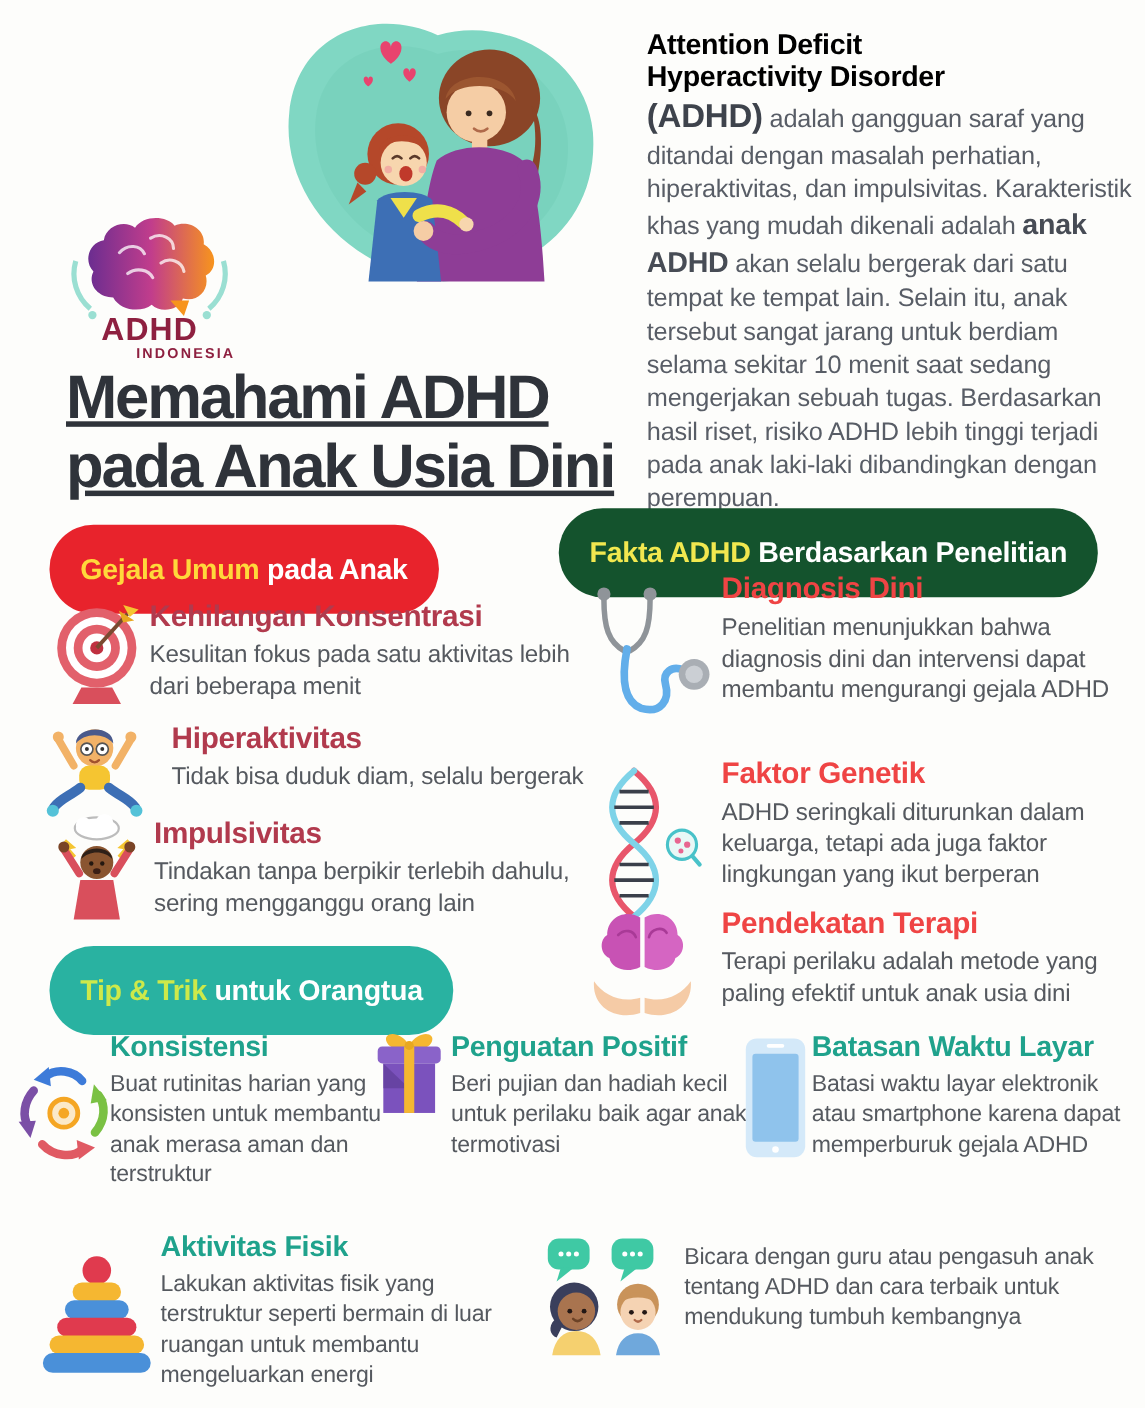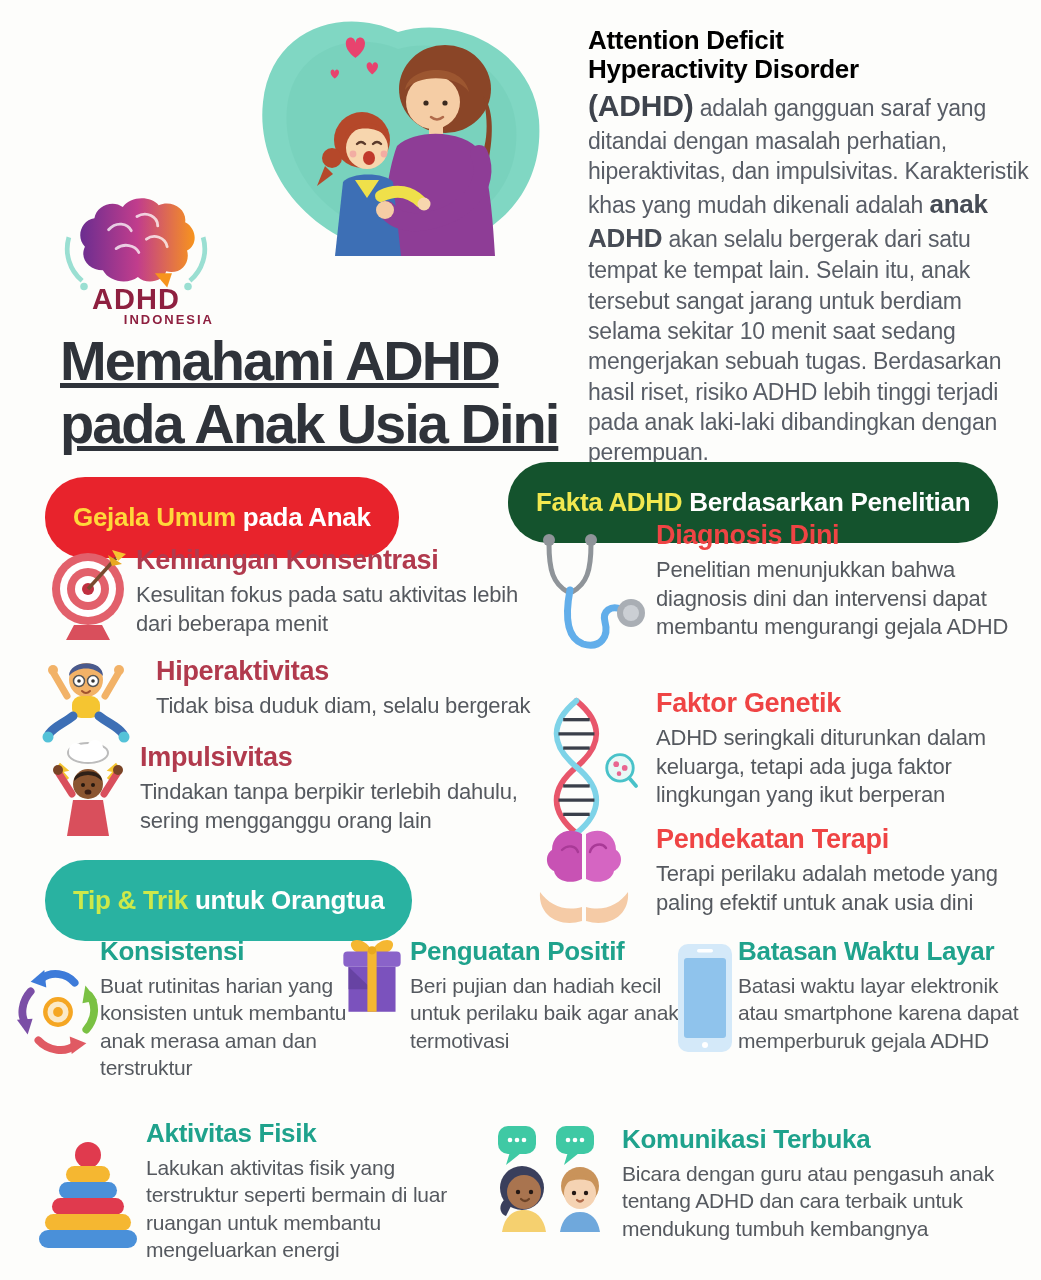--- a/index.html
+++ b/index.html
@@ -336,17 +336,16 @@
       <circle cx="88" cy="66" r="19" fill="#C9935A"></circle>
       <circle cx="88" cy="73" r="16" fill="#F5D3B3"></circle>
       <path d="M72,64 C74,52 102,52 104,64 C96,58 80,58 72,64 Z" fill="#C9935A"></path>
       <circle cx="82" cy="73" r="2.2" fill="#231815"></circle>
         <circle cx="94" cy="73" r="2.2" fill="#231815"></circle>
       <path d="M85,80 Q88,83 91,80" stroke="#B06A4A" stroke-width="2.2" fill="none" stroke-linecap="round"></path>
       <path d="M68,112 C70,99 77,92 88,92 C99,92 106,99 108,112 Z" fill="#6FA8DC"></path>
     </svg>
   </div>
   <div class="abs" style="left:622px;top:1124px;width:375px;">
-    <div class="item-title t-teal">Komunikasi Terbuka</div>
     <div class="item-desc tip-desc">Bicara dengan guru atau pengasuh anak tentang ADHD dan cara terbaik untuk mendukung tumbuh kembangnya</div>
   </div>
 
 </div>
 
 </body></html>

